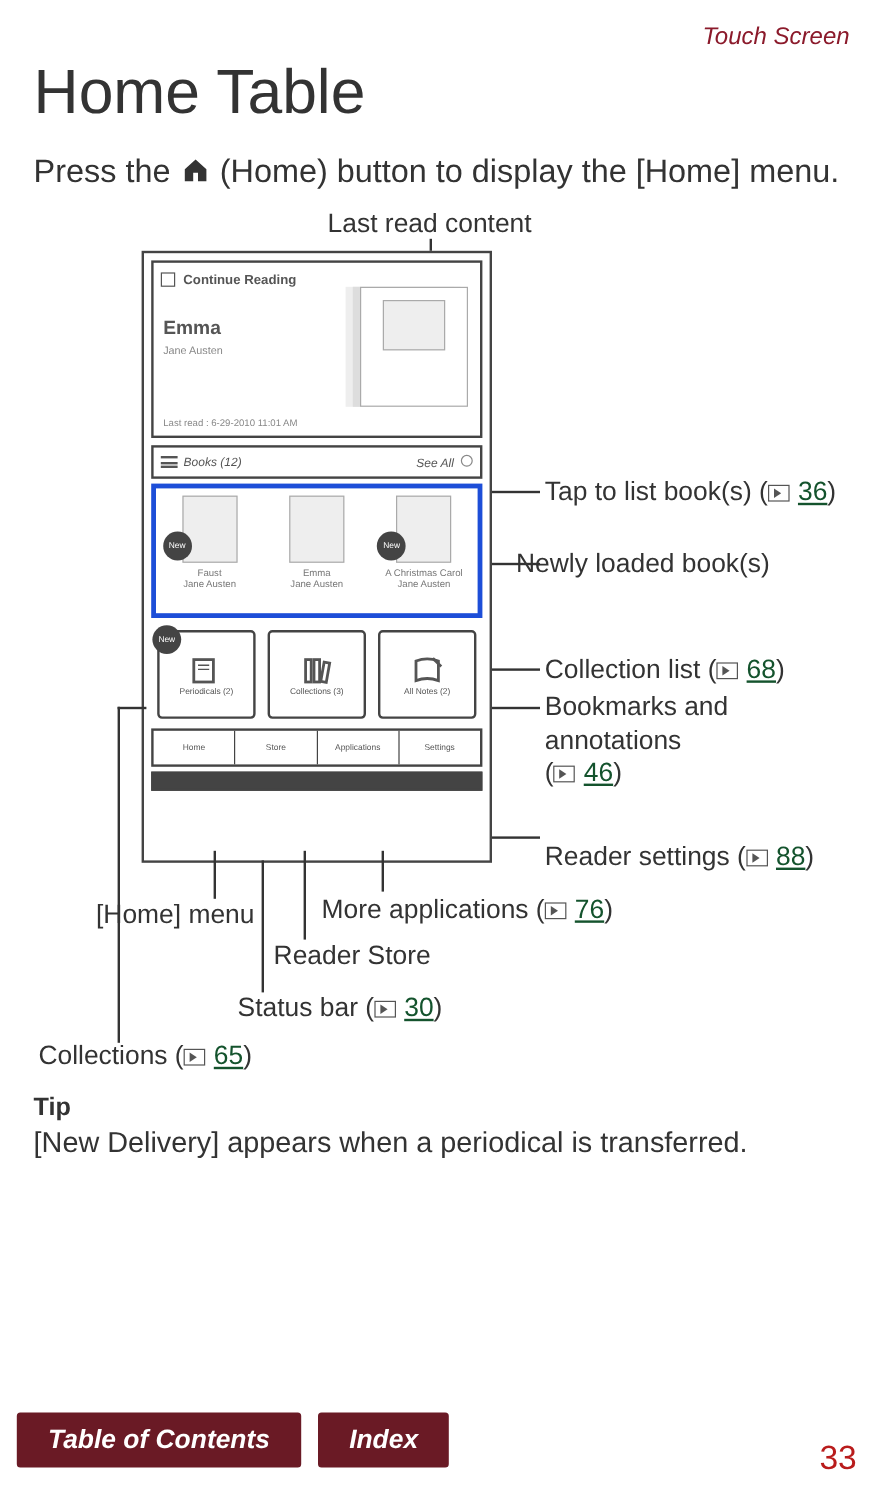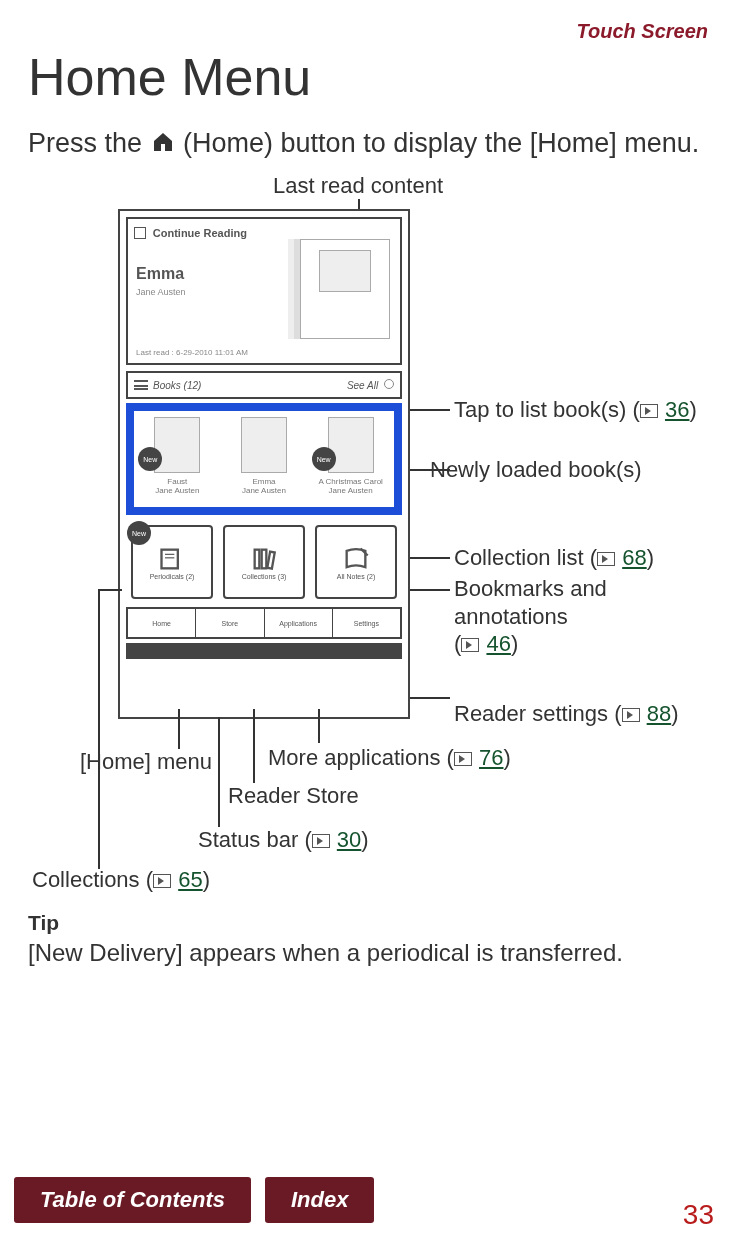--- a/index.html
+++ b/index.html
@@ -1,18 +1,18 @@
 <!DOCTYPE html>
 <html><head>
 <meta charset="utf-8">
 <style>
   * { box-sizing: border-box; margin: 0; padding: 0; }
   html, body { width: 736px; height: 1245px; font-family: "Segoe UI", Arial, sans-serif; color: #333; }
   body { position: relative; padding: 20px 28px 0 28px; }
-  .header-line { color: #8b1a2b; font-style: italic; font-weight: bold; text-align: right; font-size: 20px; margin-bottom: 4px; }
+  .header-line { color: #8b1a2b; font-style: italic; font-weight: normal; text-align: right; font-size: 20px; margin-bottom: 4px; }
   .main-title { font-size: 52px; color: #333; font-weight: 500; margin-bottom: 18px; }
   .intro { font-size: 27px; line-height: 1.35; margin-bottom: 6px; }
   .home-icon-inline { display: inline-block; vertical-align: -2px; }
   .diagram-zone { position: relative; width: 100%; height: 740px; }
   .device-shot {
     position: absolute;
     left: 90px; top: 40px;
     width: 292px; height: 510px;
     border: 2px solid #444;
     background: #fff;
@@ -24,21 +24,21 @@
   .ds-continue { font-size: 11px; font-weight: bold; color: #555; }
   .ds-small-icon { display:inline-block; width:12px; height:12px; border:1px solid #555; position:relative; top:2px; margin-right:4px;}
   .ds-emma { position:absolute; left:8px; top:46px; font-size:16px; font-weight:bold; color:#555;}
   .ds-author { position:absolute; left:8px; top:68px; font-size:9px; color:#888;}
   .ds-lastread { position:absolute; left:8px; bottom:6px; font-size:8px; color:#888;}
   .ds-cover { position:absolute; right:10px; top:20px; width:90px; height:100px; background:#fff; border:1px solid #aaa; box-shadow:-6px 0 #ddd,-12px 0 #eee; }
   .ds-cover::after{ content:""; display:block; width:50px; height:40px; margin:10px auto 0; border:1px solid #aaa; background:#eee;}
   .ds-books-bar { border:2px solid #444; margin:0 6px; height:28px; display:flex; align-items:center; justify-content:space-between; padding:12px 6px; font-size:10px;font-style:italic;}
   .ds-hamb { width:14px; height:10px; border-top:2px solid #555; border-bottom:2px solid #555; position:relative;}
   .ds-hamb::after{content:"";position:absolute;top:3px;left:0;right:0;height:2px;background:#555;}
-  .ds-book-row { border:8px solid #1d4ed8; margin:4px 6px 0; height:112px; display:flex; justify-content:space-around; align-items:flex-start; padding-top:6px;}
+  .ds-book-row { border:4px solid #1d4ed8; margin:4px 6px 0; height:112px; display:flex; justify-content:space-around; align-items:flex-start; padding-top:6px;}
   .ds-book { width:70px; text-align:center; font-size:8px; color:#777; position:relative;}
   .ds-book .thumb{ width:46px; height:56px; margin:0 auto 4px; border:1px solid #aaa; background:#eee; position:relative;}
   .ds-new-badge{ position:absolute; left:-4px; bottom:24px; width:24px; height:24px; border-radius:50%; background:#444; color:#fff; font-size:7px; display:flex; align-items:center; justify-content:center;}
   .ds-tile-row { display:flex; justify-content:space-around; margin:10px 6px 0; }
   .ds-tile { width:82px; height:74px; border:2px solid #444; border-radius:4px; display:flex; flex-direction:column; align-items:center; justify-content:center; font-size:8px; position:relative;}
   .ds-tile .tiny{font-size:7px;}
   .ds-tab-row { display:flex; margin:8px 6px 0; border:2px solid #444; height:32px;}
   .ds-tab { flex:1; border-right:1px solid #444; display:flex; align-items:center; justify-content:center; font-size:7px;}
   .ds-tab:last-child{border-right:none;}
   .ds-status { margin:4px 6px 0; height:16px; border:2px solid #444; background:#444;}
@@ -56,21 +56,21 @@
   .tip-body { font-size:24px; margin-top:4px; }
   .bottom-bar { position:absolute; left:14px; bottom:22px; display:flex; gap:14px; align-items:center;}
   .btn { background:#6a1a25; color:#fff; font-style:italic; font-weight:bold; font-size:22px; padding:10px 26px; border-radius:3px; cursor:pointer;}
   .page-num { position:absolute; right:22px; bottom:14px; font-size:28px; color:#b91c1c;text-align:right;}
 </style>
 </head>
 <body>
 
 <div class="header-line">Touch Screen</div>
 
-<h1 class="main-title">Home Menu</h1>
+<h1 class="main-title">Home Table</h1>
 
 <p class="intro">
   <span>Press the </span>
   <span class="home-icon-inline">
     <svg width="26" height="24" viewBox="0 0 24 24">
         <path d="M3 11 L12 3 L21 11 L21 21 L14 21 L14 14 L10 14 L10 21 L3 21 Z" fill="#333"></path>
       </svg>
   </span>
   <span> (Home) button to display the [Home] menu.</span>
 </p>

